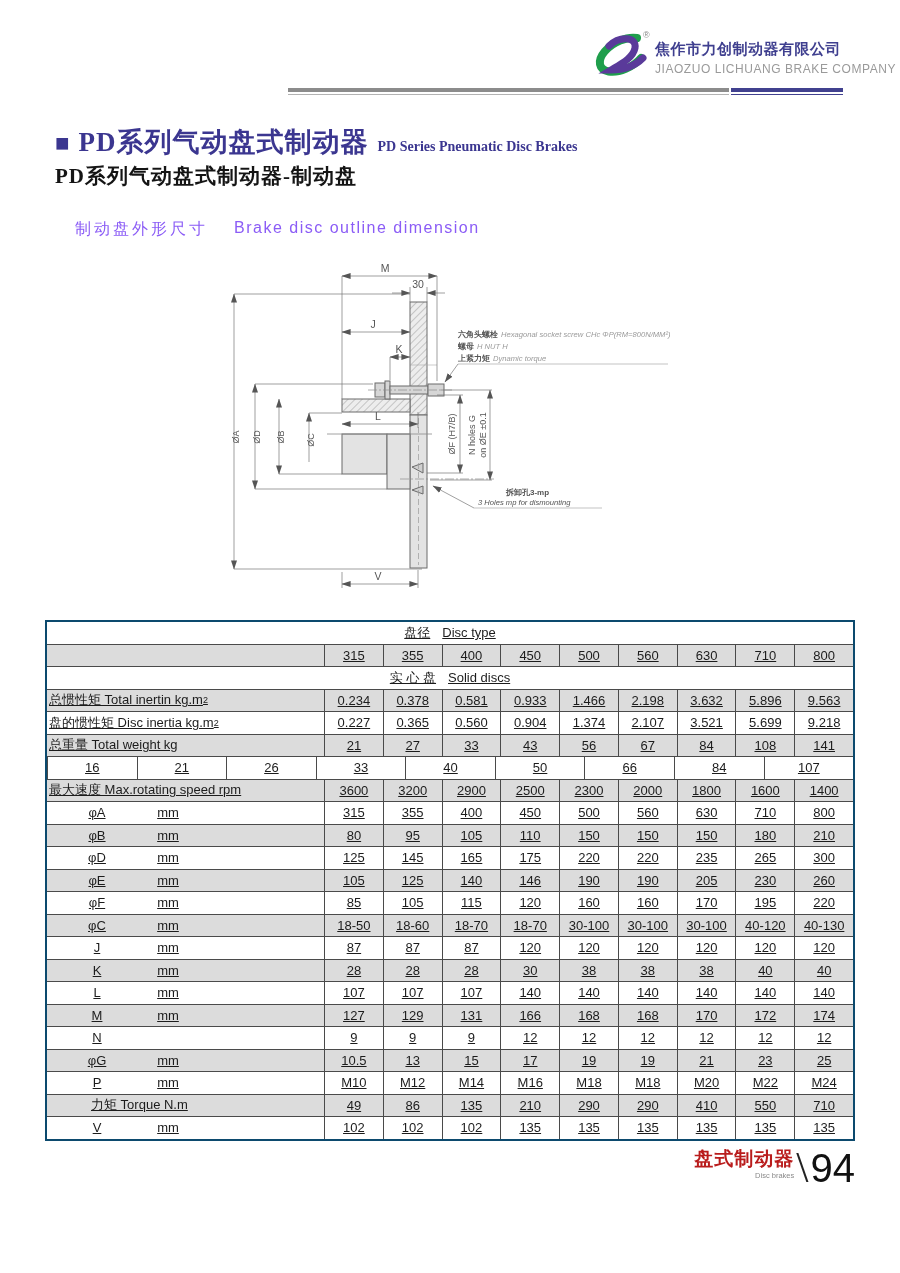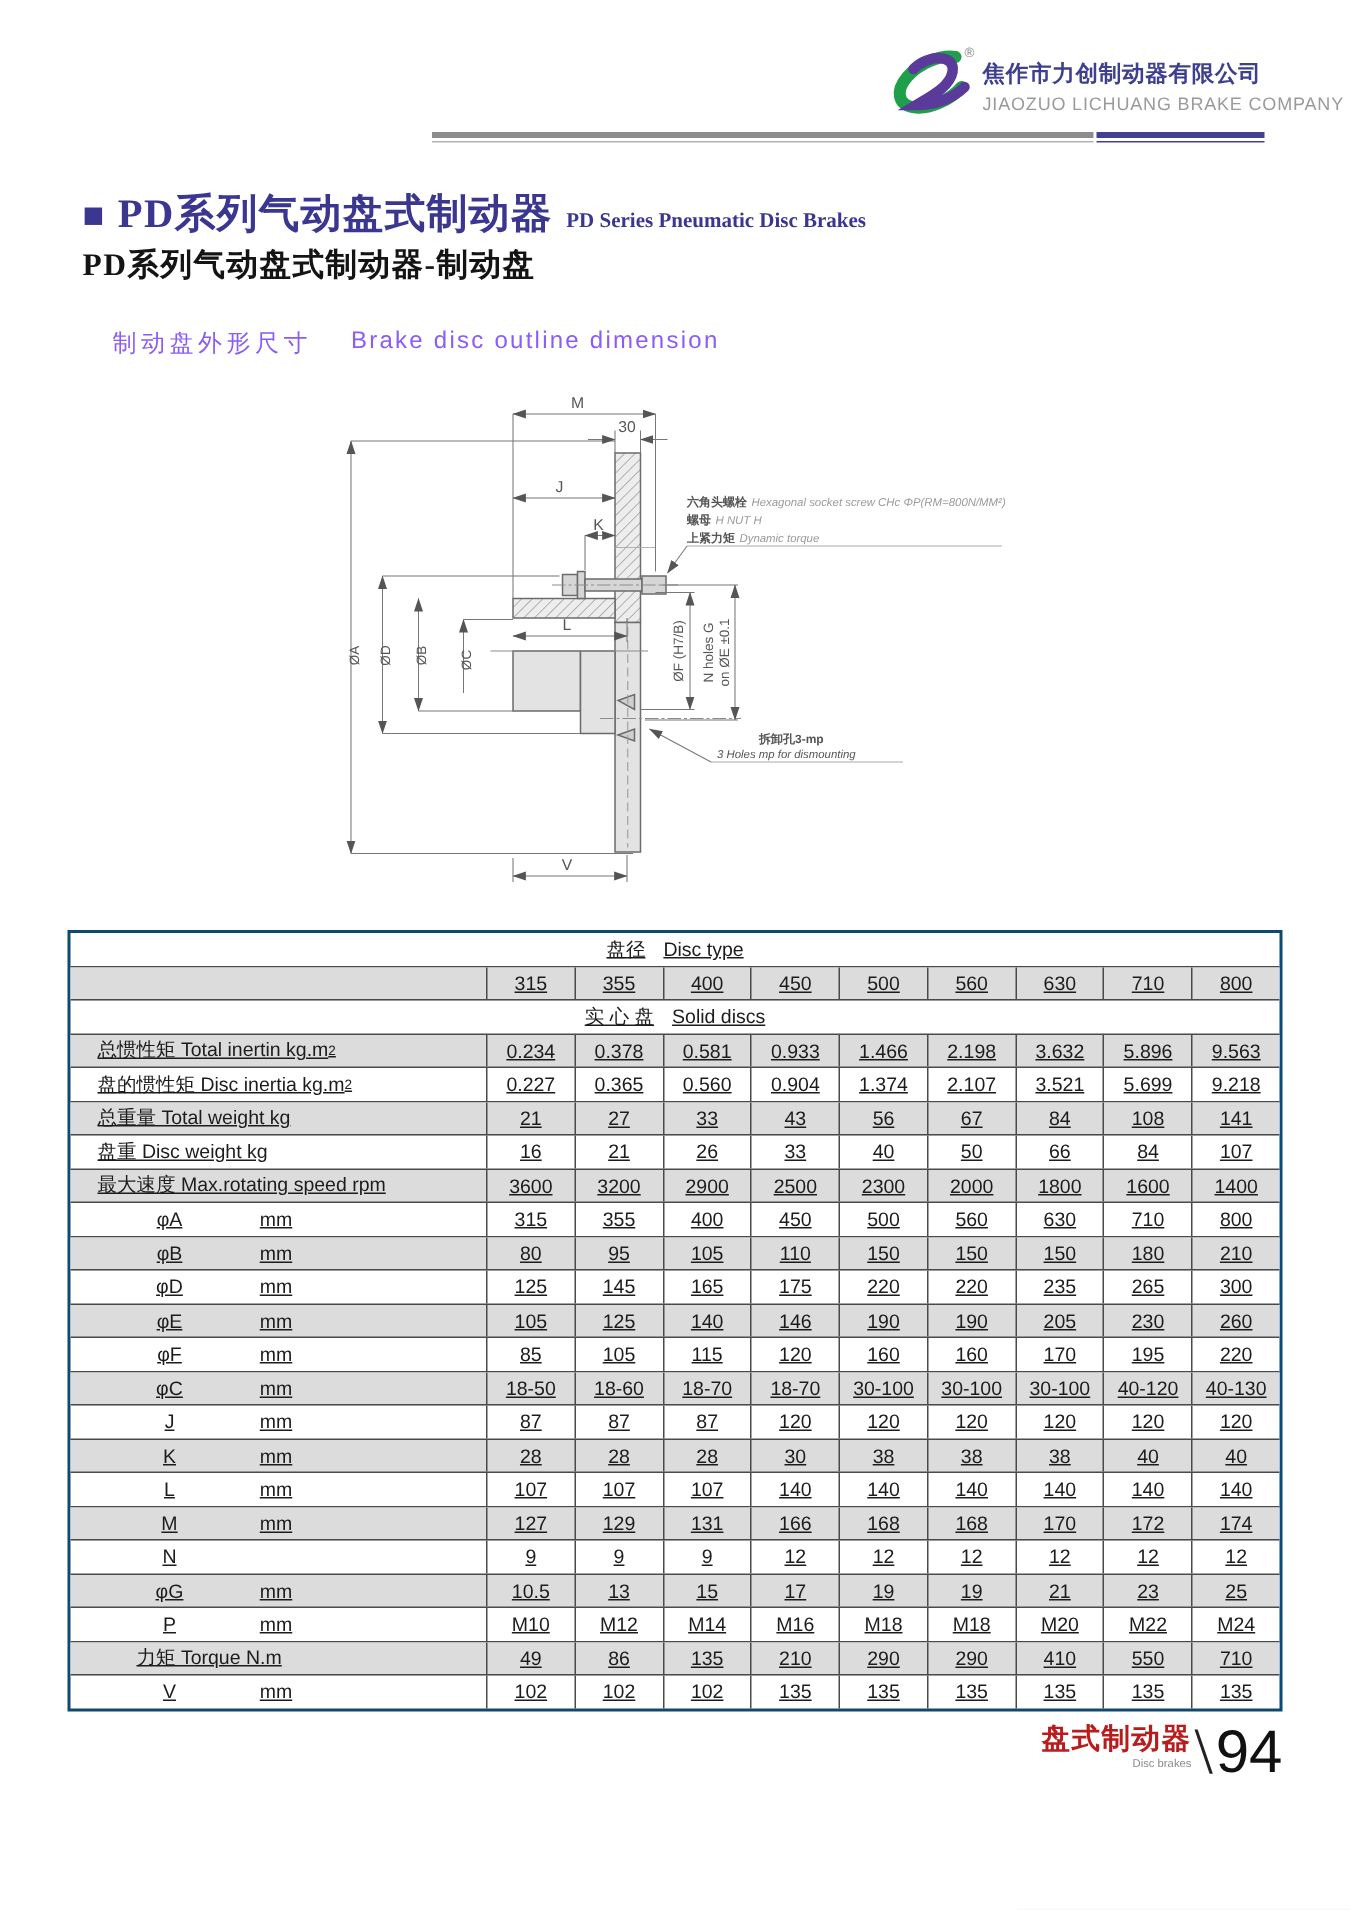--- a/index.html
+++ b/index.html
@@ -45,21 +45,21 @@
   .noteen{font-size:7.6px;fill:#9a9a9a;font-style:italic;}
 
   
   .spec-table{position:absolute;left:45px;top:620px;width:806px;border:2px solid #0c4a6e;
               font-size:13px;color:#1c1c1c;background:#fff;text-decoration:underline;}
   .trow{display:flex;height:21.5px;border-bottom:1px solid #4a4a4a;align-items:stretch;}
   .trow:last-child{border-bottom:none;}
   .trow.span{justify-content:center;align-items:center;gap:12px;}
   .trow.shaded{background:#dcdcdc;}
   .c{display:flex;align-items:center;}
-  .c.label{width:277px;padding-left:18px;box-sizing:border-box;}
+  .c.label{width:277px;padding-left:2px;box-sizing:border-box;}
   .c.label.indent{padding-left:44px;}
   .c.val{flex:1;justify-content:center;border-left:1px solid #4a4a4a;}
   .c.label .sym{display:inline-block;width:96px;text-align:center;}
   .c.label .unit{display:inline-block;width:46px;text-align:center;}
   sup{font-size:9px;}
 
   
   .footer{position:absolute;right:45px;top:1146px;display:flex;align-items:flex-end;gap:2px;}
   .footer .labels{display:flex;flex-direction:column;align-items:flex-end;padding-bottom:6px;}
   .footer .cn{font-size:19px;font-weight:bold;color:#b91c1c;letter-spacing:1px;}
@@ -265,21 +265,20 @@
           <div class="c val">27</div>
           <div class="c val">33</div>
           <div class="c val">43</div>
           <div class="c val">56</div>
           <div class="c val">67</div>
           <div class="c val">84</div>
           <div class="c val">108</div>
           <div class="c val">141</div>
         </div>
         <div class="trow">
-          <div class="c label">盘重  Disc weight kg</div>
           <div class="c val">16</div>
           <div class="c val">21</div>
           <div class="c val">26</div>
           <div class="c val">33</div>
           <div class="c val">40</div>
           <div class="c val">50</div>
           <div class="c val">66</div>
           <div class="c val">84</div>
           <div class="c val">107</div>
         </div>

